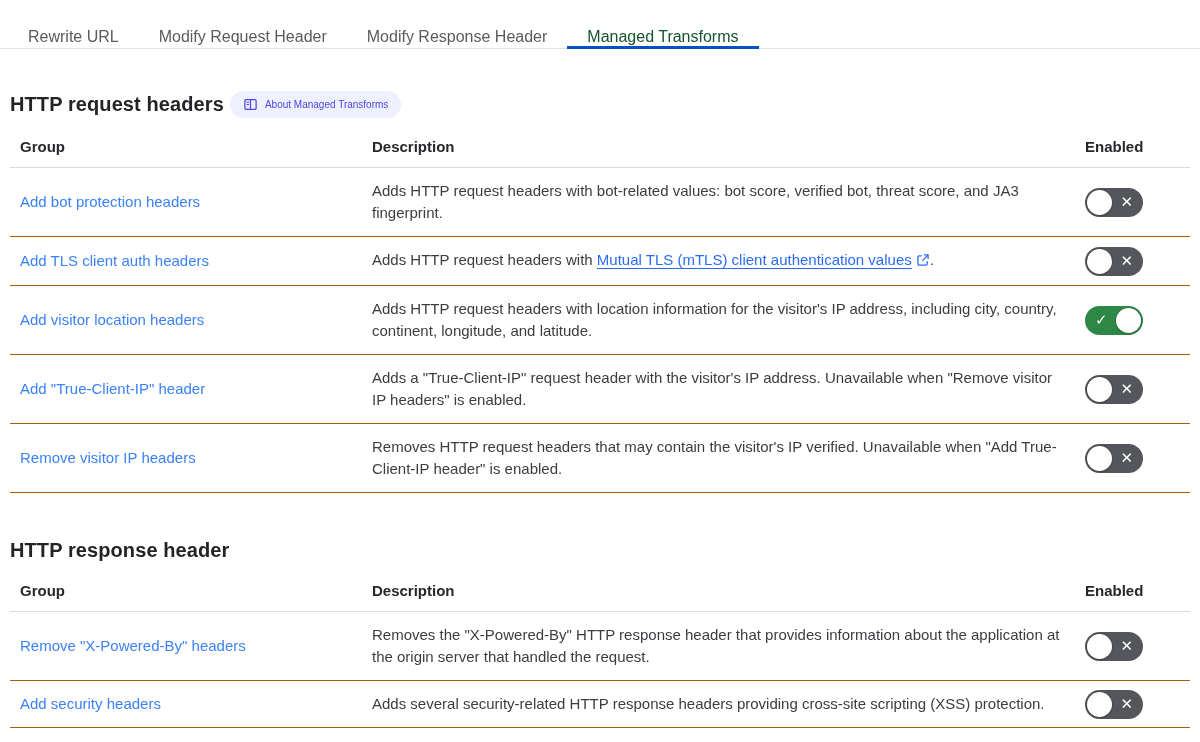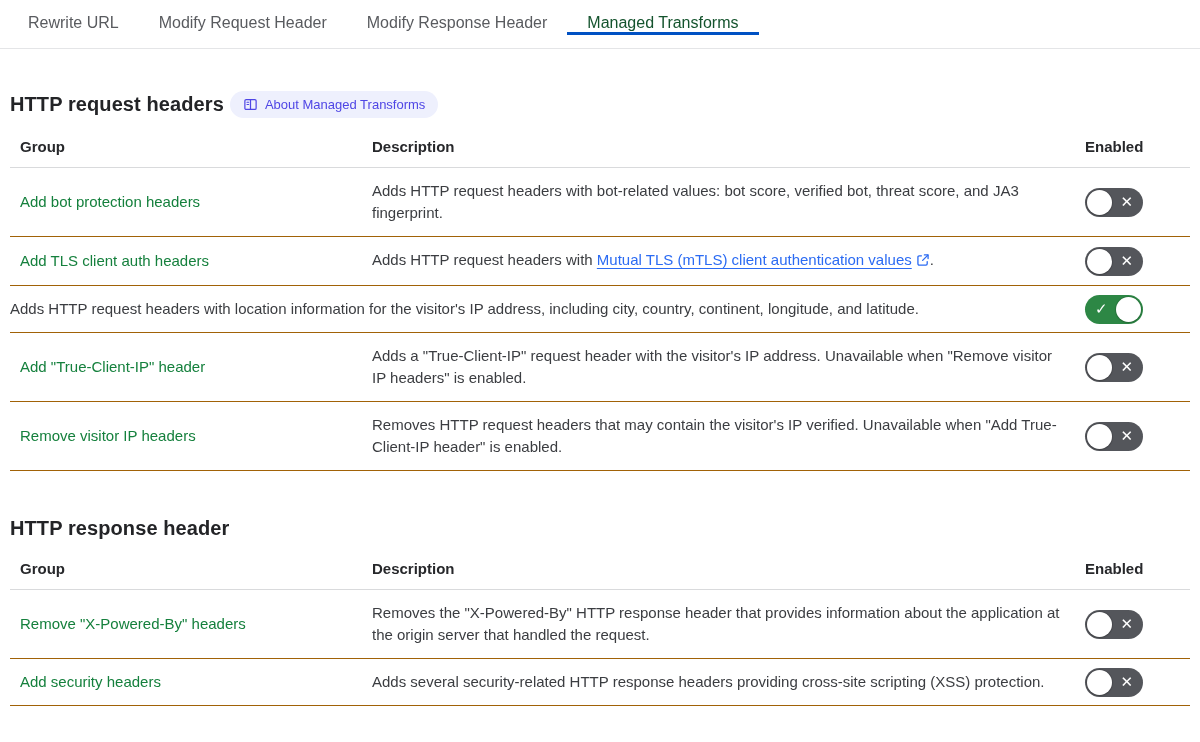--- a/index.html
+++ b/index.html
@@ -2,21 +2,21 @@
 <html style="--tab-underline: #0051c3; --toggle-on: #2d8745; --toggle-off: #54565b; --link: #2b6bf3; --badge-bg: #eef0fd; --badge-text: #4f46e5;"><head>
 <meta charset="utf-8">
 <style>
   * { box-sizing: border-box; margin: 0; padding: 0; }
   html, body { width: 1200px; height: 742px; background: #fff; overflow: hidden; }
   body { font-family: "Liberation Sans", sans-serif; color: #3b3d41; }
 
   
   .tabbar {
     display: flex;
-    align-items: center;
+    align-items: flex-end;
     height: 49px;
     border-bottom: 1px solid #e4e5e7;
     padding-left: 8px;
   }
   .tab {
     display: flex;
     align-items: center;
     padding: 0 20px;
     font-size: 16px;
     color: #595b5f;
@@ -48,42 +48,42 @@
   }
   .badge {
     display: inline-flex;
     align-items: center;
     gap: 7px;
     height: 27px;
     padding: 0 13px;
     border-radius: 14px;
     background: var(--badge-bg, #eef0fd);
     color: var(--badge-text, #4f46e5);
-    font-size: 13px;
+    font-size: 10px;
     cursor: pointer;
     white-space: nowrap;
     justify-content: space-between;
   }
   .badge svg { display: block; }
 
   
   .table { width: 100%; }
   .trow, .thead {
     display: flex;
     align-items: center;
     border-bottom: 1px solid #a16207;
   }
   .thead { border-bottom-color: #d9dadc; }
   .cell { font-size: 15px; line-height: 22px; }
   .cell.group {
     width: 362px;
     flex: none;
     padding-left: 10px;
     padding-right: 24px;
-    color: #15803d;
+    color: #3b82f6;
   }
   .cell.desc {
     flex: 1;
     padding: 12px 20px 12px 0;
     color: #3b3d41;
   }
   .cell.enabled {
     width: 105px;
     flex: none;
     padding-right: 45px;
@@ -181,20 +181,21 @@
                 <path d="M13.6 2.4 7.6 8.4"></path>
               </svg></span>.</div>
           <div class="cell enabled">
             <div class="toggle off" role="switch" aria-checked="false">
               <span class="glyph">✕</span>
               <span class="knob"></span>
             </div>
           </div>
         </div>
         <div class="trow">
+          <div class="cell group">Add visitor location headers</div>
           <div class="cell desc">Adds HTTP request headers with location information for the visitor's IP address, including city, country, continent, longitude, and latitude.</div>
           <div class="cell enabled">
             <div class="toggle on" role="switch" aria-checked="true">
               <span class="glyph">✓</span>
               <span class="knob"></span>
             </div>
           </div>
         </div>
         <div class="trow">
           <div class="cell group">Add "True-Client-IP" header</div>

